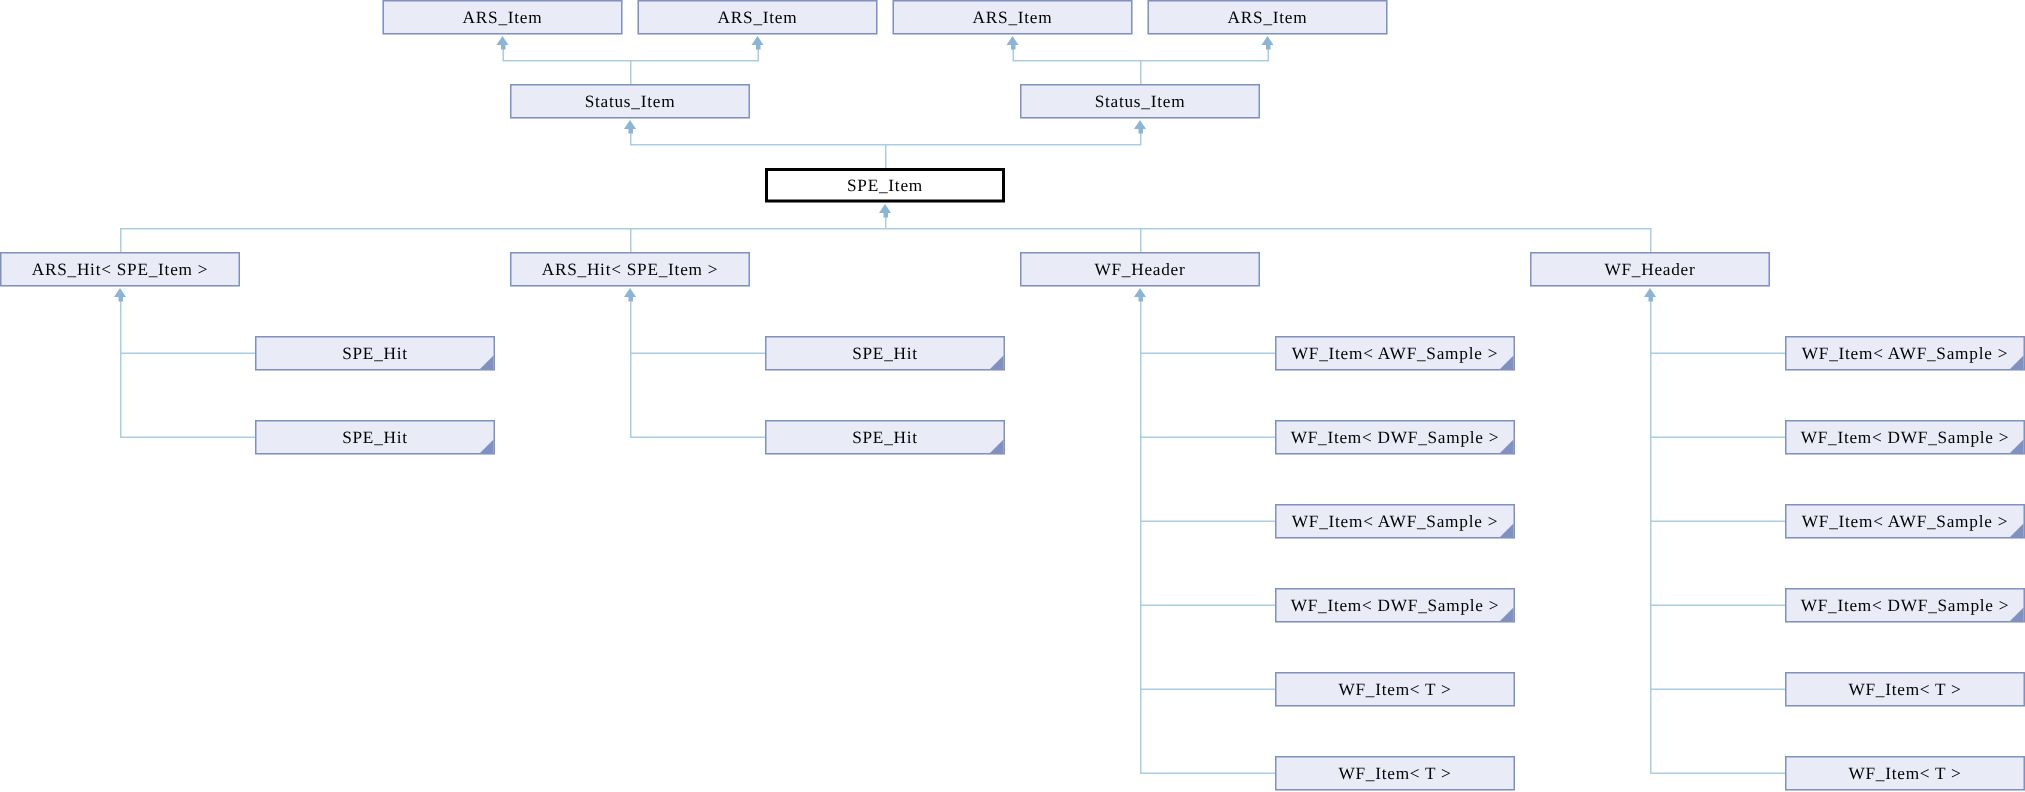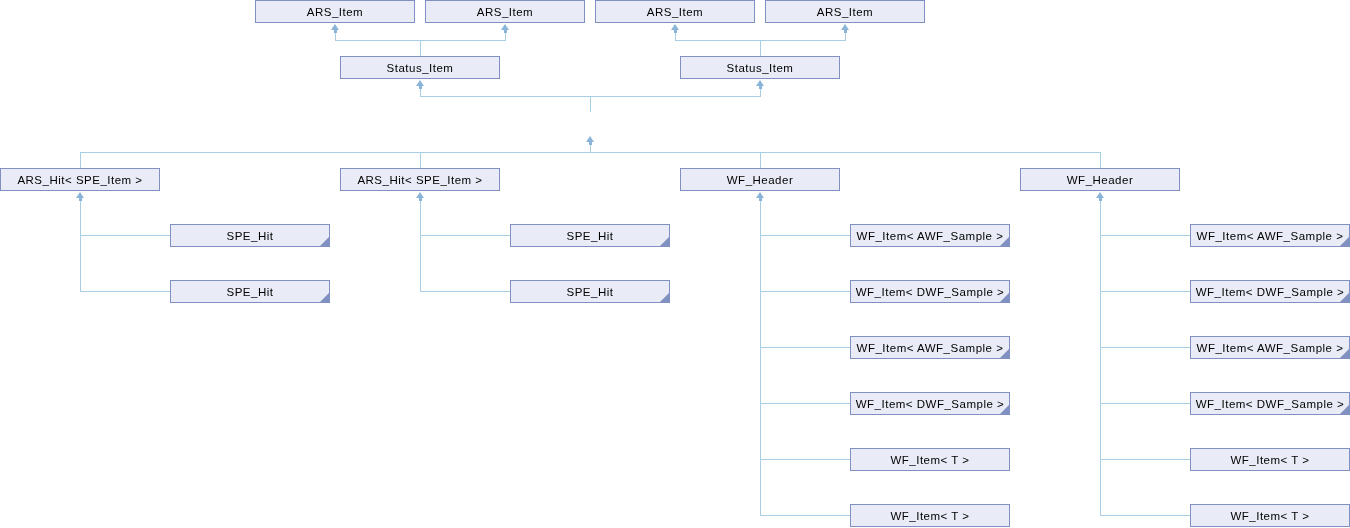--- a/index.html
+++ b/index.html
@@ -10,20 +10,21 @@
   #diagram {
     position: relative;
     width: 1350px;
     height: 528px;
     overflow: hidden;
     font-family: "Liberation Sans", sans-serif;
   }
   #edges, #nodes {
     position: absolute;
     inset: 0;
+    font-family: Liberation Serif, serif;
   }
   .node {
     position: absolute;
     box-sizing: border-box;
     border: 1px solid var(--box-border, #8090c0);
     background: var(--box-fill, #e8ebf7);
     color: var(--text, #000000);
     font-size: 11.5px;
     letter-spacing: 0.5px;
     display: flex;
@@ -142,20 +143,23 @@
       </div>
       <div class="node" style="left: 765px; top: 0px; width: 160px; height: 23px;">
         <span>ARS_Item</span>
       </div>
       <div class="node" style="left: 340px; top: 56px; width: 160px; height: 23px;">
         <span>Status_Item</span>
       </div>
       <div class="node" style="left: 680px; top: 56px; width: 160px; height: 23px;">
         <span>Status_Item</span>
       </div>
+      <div class="node focus" style="left: 510px; top: 112px; width: 160px; height: 23px;">
+        <span>SPE_Item</span>
+      </div>
       <div class="node" style="left: 0px; top: 168px; width: 160px; height: 23px;">
         <span>ARS_Hit&lt; SPE_Item &gt;</span>
       </div>
       <div class="node" style="left: 340px; top: 168px; width: 160px; height: 23px;">
         <span>ARS_Hit&lt; SPE_Item &gt;</span>
       </div>
       <div class="node" style="left: 680px; top: 168px; width: 160px; height: 23px;">
         <span>WF_Header</span>
       </div>
       <div class="node" style="left: 1020px; top: 168px; width: 160px; height: 23px;">

